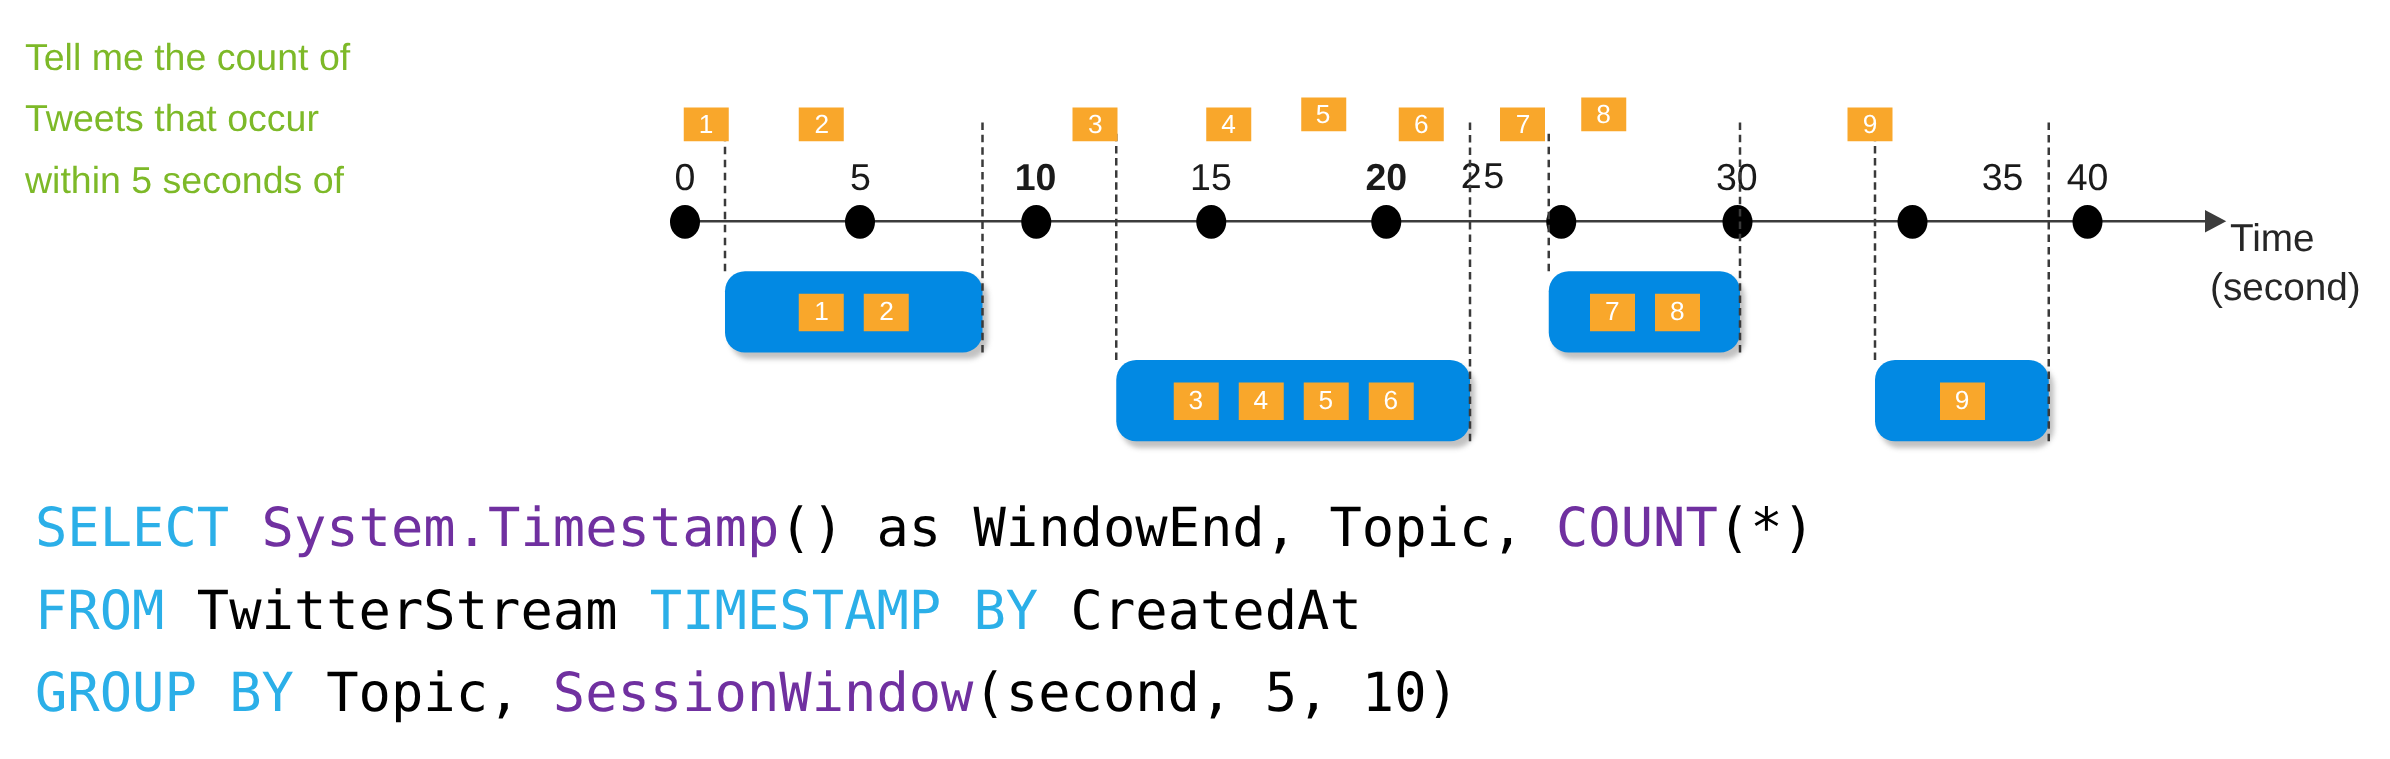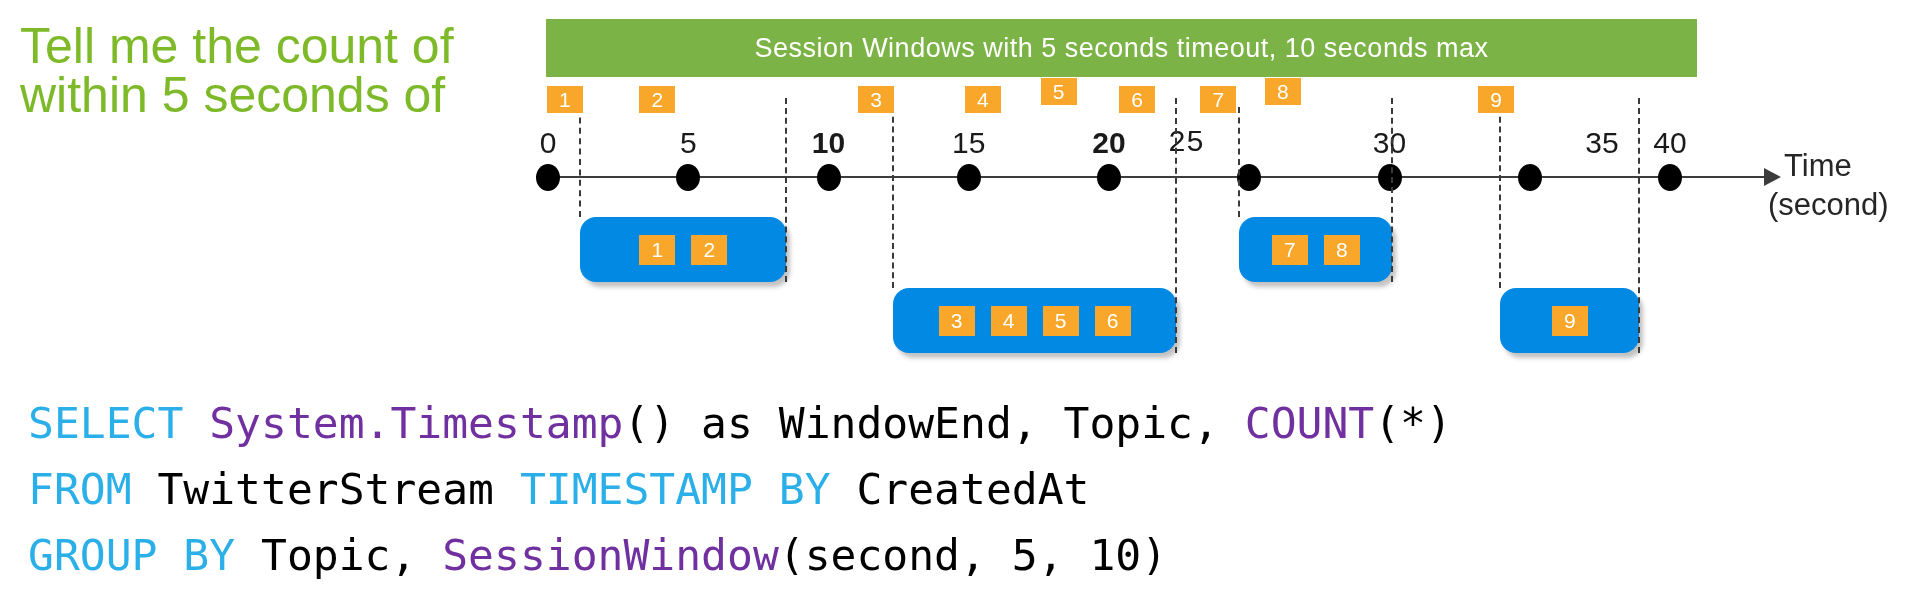--- a/index.html
+++ b/index.html
@@ -3,21 +3,21 @@
 <meta charset="utf-8">
 <style>
   html,body{margin:0;padding:0;}
   body{
     width:1912px;height:607px;background:#ffffff;position:relative;overflow:hidden;
     font-family:"Liberation Sans",sans-serif;
   }
   .canvas{position:absolute;inset:0;}
   .prompt{
     position:absolute;left:20px;top:22px;
-    font-size:50px;line-height:49px;color:var(--prompt-green,#7DB928);
+    font-size:30px;line-height:49px;color:var(--prompt-green,#7DB928);
   }
   .banner{
     position:absolute;left:546px;top:19px;width:1151px;height:58px;
     background:var(--banner-green,#7CB347);color:#ffffff;
     display:flex;align-items:center;justify-content:center;
     font-size:27px;letter-spacing:.5px;
   }
   .axis-line{position:absolute;left:536px;top:176px;width:1232px;height:2px;background:var(--axis,#3C3C3C);}
   .axis-arrow{
     position:absolute;left:1764px;top:168px;width:0;height:0;
@@ -34,42 +34,40 @@
   .wbox{
     position:absolute;height:65px;background:var(--blue,#0289E3);border-radius:16px;
     display:flex;align-items:center;justify-content:center;gap:16px;z-index:2;
     box-shadow:4px 5px 4px rgba(120,120,120,.45);
   }
   .chip{
     width:36px;height:30px;background:var(--orange,#F9A72B);color:#fff;font-size:21px;
     display:flex;align-items:center;justify-content:center;
   }
   .time-label{position:absolute;left:1768px;top:146px;font-size:31px;line-height:39px;color:#262626;}
-  .time-label .l1{padding-left:16px;}
+  .time-label .l1{padding-left:16px;margin-top:25px;}
   .code{
     position:absolute;left:28px;top:390px;
     font-family:"DejaVu Sans Mono",monospace;font-size:43px;line-height:66px;white-space:pre;
   }
   .tok-kw{color:var(--keyword,#2BAFE8);text-align:center;}
   .tok-fn{color:var(--function,#7030A0);}
   .tok-pl{color:#000000;}
 </style>
 </head>
 <body>
 
 <div class="canvas">
 
   <div class="prompt" id="prompt">
       <div class="">Tell me the count of</div>
+      <div class="">Tweets that occur</div>
       <div class="">within 5 seconds of</div>
     </div>
 
-  <div class="banner">
-    <span>Session Windows with 5 seconds timeout, 10 seconds max</span>
-  </div>
 
   <div>
     <div id="window-layer">
         <div class="wbox" style="left: 580.258px; top: 217px; width: 206.167px;">
           <div class="chip">1</div>
           <div class="chip">2</div>
         </div>
         <div class="wbox" style="left: 893.015px; top: 288px; width: 283.305px;">
           <div class="chip">3</div>
           <div class="chip">4</div>

